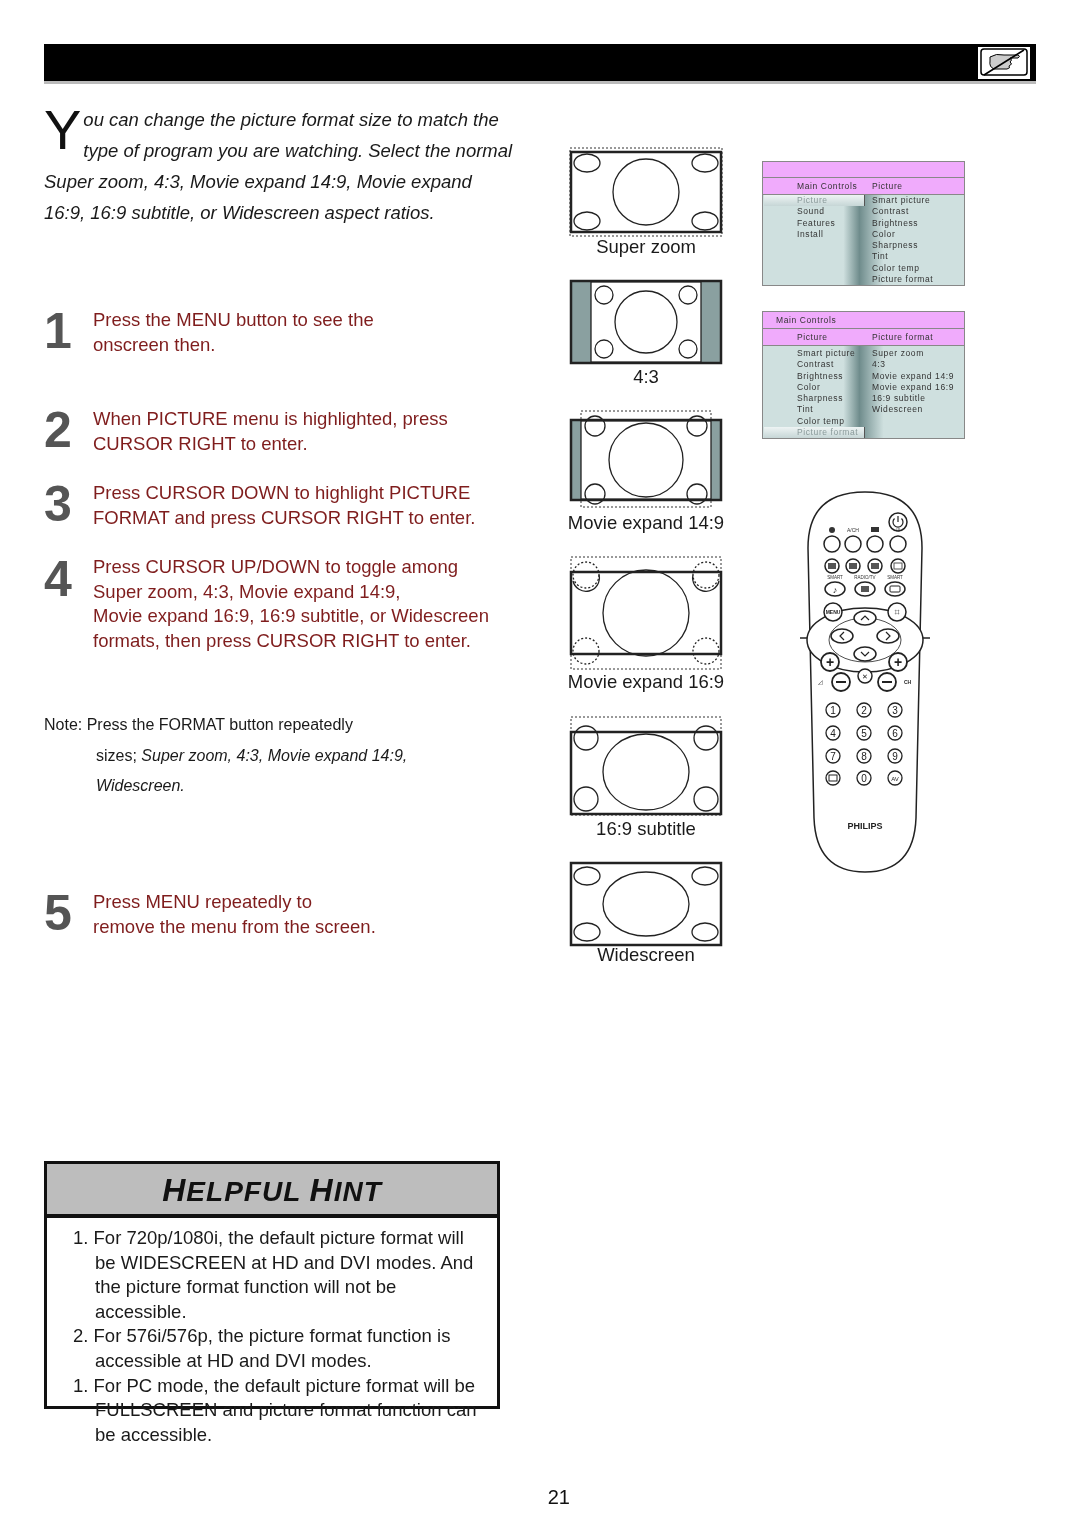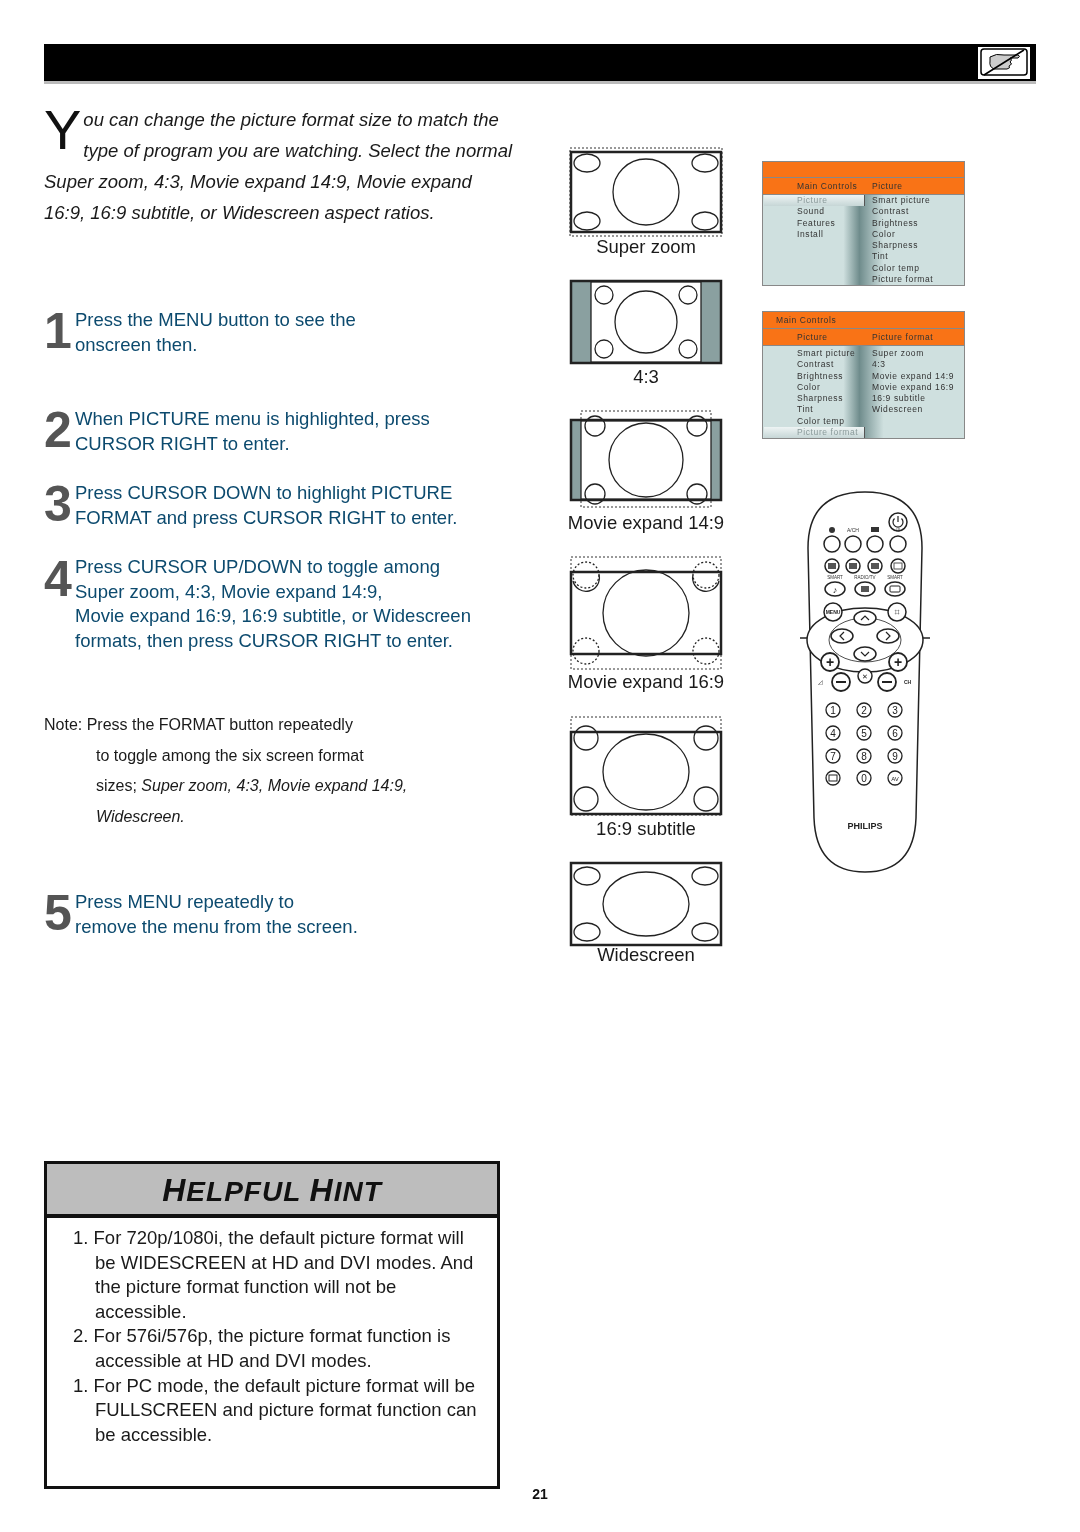--- a/index.html
+++ b/index.html
@@ -12,52 +12,52 @@
   #header-title span { font-size:17px; }
   #header-icon { right:4px; top:1px; width:56px; height:36px; background:#fff; border:2px solid #000; box-sizing:border-box; }
 
   
   #intro { left:44px; top:104px; width:470px; font-style:italic; font-size:18.5px; line-height:31px; color:#1a1a1a; }
   #drop-cap { float:left; font-size:56px; line-height:48px; font-style:normal; margin:2px 2px 0 0; color:#111; }
 
   
   .step { position:absolute; left:44px; width:470px; }
   .step-num { position:absolute; left:0; top:0; font-size:50px; font-weight:bold; color:#555; line-height:50px; font-family:"Liberation Sans", sans-serif; }
-  .step-text { position:absolute; left:31px; top:0; font-size:18.5px; line-height:24.5px; color:#0c4a6e; }
+  .step-text { position:absolute; left:49px; top:0; font-size:18.5px; line-height:24.5px; color:#7f1d1d; }
 
   #note { left:44px; top:710px; width:470px; font-size:16px; line-height:30.5px; }
   #note .indent { padding-left:52px; display:block; }
   #note i { font-style:italic; }
 
   
-  #hint-box { left:44px; top:1161px; width:456px; height:328px; border:3px solid #111; box-sizing:border-box;padding-left:34px; }
+  #hint-box { left:44px; top:1161px; width:456px; height:248px; border:3px solid #111; box-sizing:border-box;padding-left:34px; }
   #hint-head { left:0; top:0; width:100%; height:54px; background:#bdbdbd; border-bottom:4px solid #111; box-sizing:border-box; text-align:center; }
   #hint-title { font-size:28px; font-style:italic; font-weight:bold; font-variant:small-caps; line-height:52px; color:#111; letter-spacing:1px; }
   #hint-list { left:18px; top:62px; width:420px; margin:0; padding:0; list-style:none; font-size:18.5px; line-height:24.6px; }
   #hint-list li { padding-left:30px; text-indent:-22px; }
 
   
   .fmt { position:absolute; left:566px; width:160px; }
   .fmt svg { display:block; }
   .fmt-label { position:absolute; left:0; width:160px; text-align:center; font-size:18.5px; color:#1a1a1a; }
 
   
-  .menu { position:absolute; left:762px; width:203px; border:1px solid #888; background:#f97316; font-size:8.5px; letter-spacing:0.6px; color:#333; box-sizing:border-box; }
+  .menu { position:absolute; left:762px; width:203px; border:1px solid #888; background:#f0abfc; font-size:8.5px; letter-spacing:0.6px; color:#333; box-sizing:border-box; }
   .menu .bar { height:15px; border-bottom:1px solid #888; }
   .menu .hdr { height:16px; line-height:16px; border-bottom:1px solid #888; position:relative; }
   .menu .body { position:relative; background:linear-gradient(90deg,#cfe0df 0%,#cfe0df 40%,#6f8c8c 48%,#cfe0df 60%,#cfe0df 100%); }
   .menu .row { position:relative; height:11.3px; line-height:11.3px; }
   .menu .c1 { position:absolute; left:34px; }
   .menu .c2 { position:absolute; left:109px; }
   .menu .hl { position:absolute; left:1px; width:100px; height:11px; background:linear-gradient(#eef4f4,#c6d6d6); border-right:1px solid #555; }
   .menu .dim { color:#8a9a9a; }
 
   
   #remote { left:800px; top:488px; width:130px; height:386px; }
-  #page-number { left:510px; top:1486px; width:60px; text-align:center; font-size:14px; font-weight:bold; color:#111; }
+  #page-number { left:510px; top:1486px; width:60px; text-align:right; font-size:20px; font-weight:normal; color:#111; }
 </style>
 </head>
 <body>
 
 <div id="header-bar" class="abs">
   <div id="header-icon" class="abs">
     <svg width="52" height="32" viewBox="0 0 52 32">
       <rect x="3" y="2" width="46" height="26" rx="3" fill="#fff" stroke="#000" stroke-width="1.5"></rect>
       <path d="M12 10 Q18 6 26 8 L40 8 Q43 9 40 11 L32 11 Q35 13 32 15 Q35 17 31 19 Q33 21 29 22 L16 22 Q11 20 12 14 Z" fill="#ccc" stroke="#000" stroke-width="1"></path>
       <line x1="6" y1="28" x2="46" y2="3" stroke="#000" stroke-width="1.5"></line>
@@ -95,21 +95,20 @@
   <div class="step-text" style="top:1px;">
     <div>Press CURSOR UP/DOWN to toggle among</div>
     <div>Super zoom, 4:3, Movie expand 14:9,</div>
     <div>Movie expand 16:9, 16:9 subtitle, or Widescreen</div>
     <div>formats, then press CURSOR RIGHT to enter.</div>
   </div>
 </div>
 
 <div id="note" class="abs">
   <span class="line">Note: Press the FORMAT button repeatedly</span>
-  <span class="indent">to toggle among the six screen format</span>
   <span class="indent"><span>sizes; </span><i>Super zoom, 4:3, Movie expand 14:9,</i></span>
   <span class="indent"><i>Widescreen.</i></span>
 </div>
 
 <div class="step" style="top:888px;">
   <div class="step-num">5</div>
   <div class="step-text" style="top:2px;">
     <div>Press MENU repeatedly to</div>
     <div>remove the menu from the screen.</div>
   </div>

